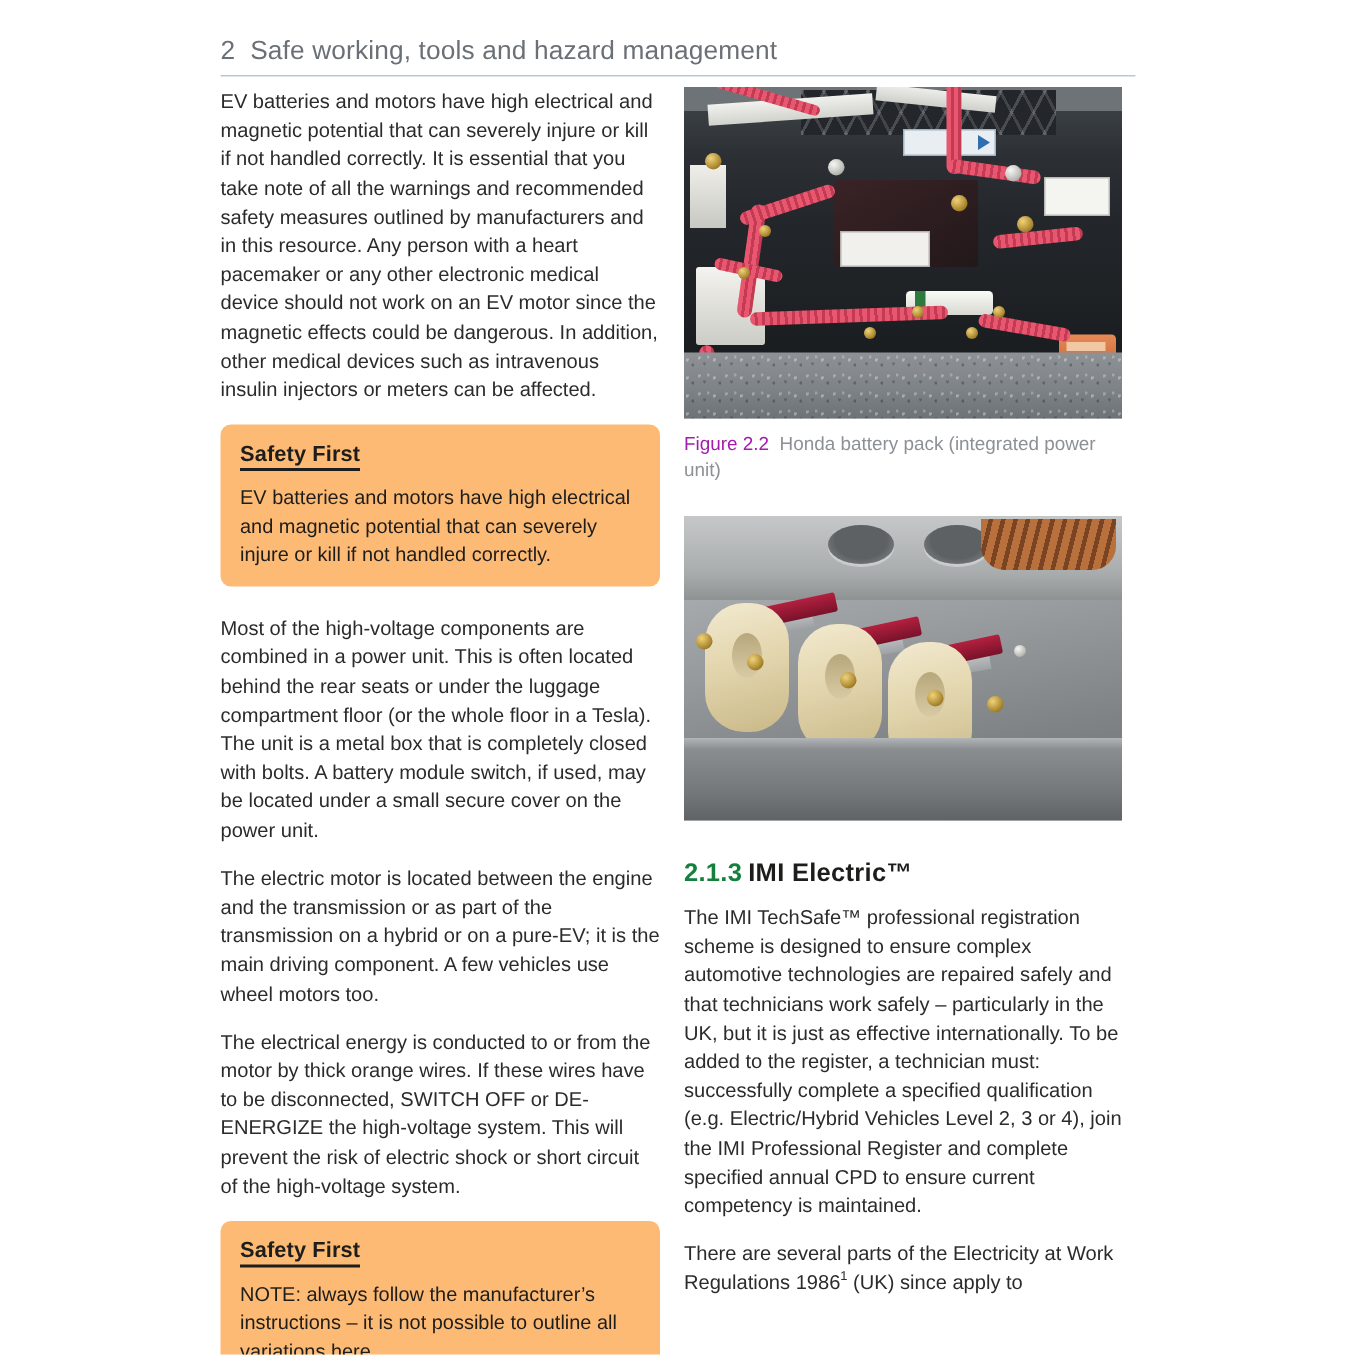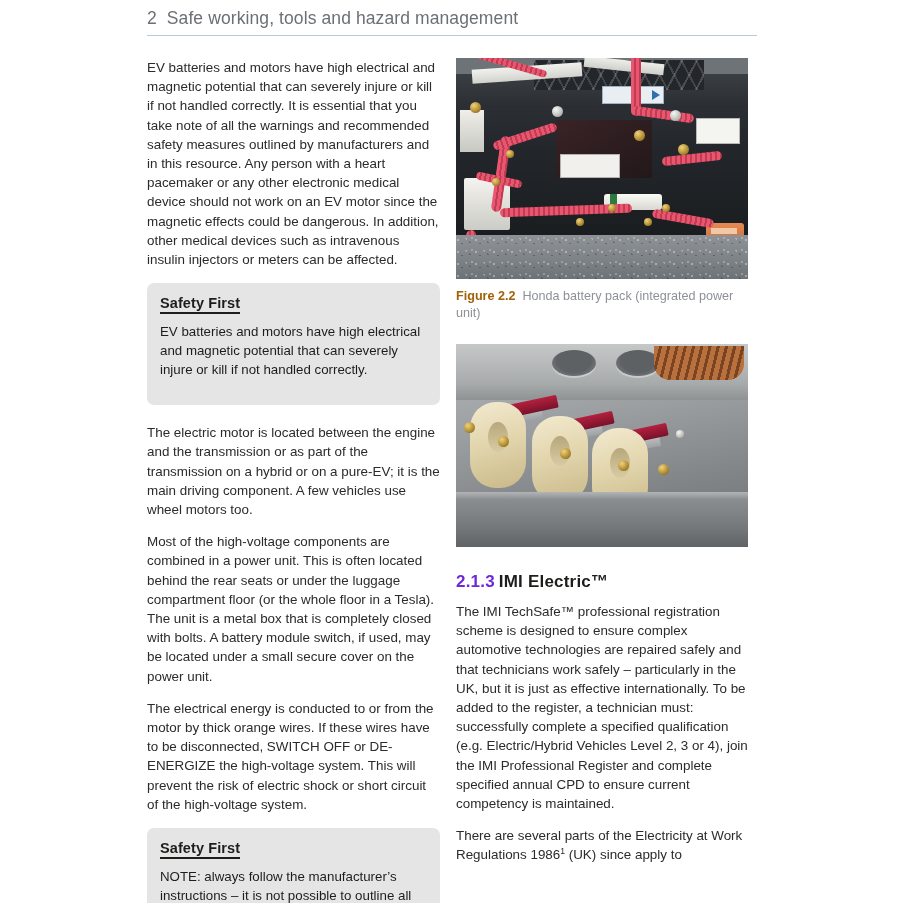--- a/index.html
+++ b/index.html
@@ -20,21 +20,21 @@
     position: absolute;
     left: 0; top: 0;
     width: 903px; height: 903px;
     background: #ffffff;
   }
 
   
   .running-head {
     position: absolute;
     left: 147px;
-    top: 8px;
+    top: 23px;
     width: 610px;
     padding-bottom: 6px;
     border-bottom: 1.5px solid #b9c6dd;
   }
   .running-head .rh-text {
     font-size: 17.5px;
     font-weight: 400;
     color: #6b7076;
     letter-spacing: .1px;
     white-space: nowrap;
@@ -60,23 +60,23 @@
   p.body {
     margin: 0 0 13px 0;
     font-size: 13.4px;
     line-height: 19.2px;
     color: #2b2b2b;
     text-align: left;
   }
 
   
   .safety-box {
-    background: #e5e5e5;
+    background: #fdba74;
     border-radius: 7px;
-    padding: 11px 13px 26px 13px;
+    padding: 11px 13px 12px 13px;
     margin: 14px 0 18px 0;
   }
   .safety-box .sb-title {
     font-size: 14.5px;
     font-weight: bold;
     color: #1d1d1b;
     border-bottom: 2px solid #1d1d1b;
     display: inline-block;
     padding-bottom: 1px;
     margin-bottom: 8px;
@@ -98,32 +98,32 @@
     position: relative;
     background: #cfd3d6;
   }
   .fig-caption {
     font-size: 12.6px;
     line-height: 17px;
     color: #8d9196;
     margin: 9px 0 0 0;
   }
   .fig-caption .fig-label {
-    font-weight: bold;
-    color: #a16207;
+    font-weight: normal;
+    color: #a21caf;
   }
 
   
   .sec-head {
     margin: 25px 0 10px 0;
     font-size: 17px;
     font-weight: bold;
     letter-spacing: .2px;
   }
-  .sec-head .sec-num { color: #6d28d9; }
+  .sec-head .sec-num { color: #15803d; }
   .sec-head .sec-title { color: #1d1d1b; margin-left: 4px; }
 
   sup.fn { font-size: 8.6px; vertical-align: super; line-height: 0; }
 
   
   .photo1 { height: 221px; background:#6e7377; }
   .p1-floor {
     position:absolute; left:0; right:0; bottom:0; height:44px;
     background: linear-gradient(180deg,#8e9296 0%, #7e8387 55%, #6d7276 100%);
   }
@@ -292,22 +292,22 @@
 
   <div class="col-left">
 
     <p class="body">EV batteries and motors have high electrical and magnetic potential that can severely injure or kill if not handled correctly. It is essential that you take note of all the warnings and recommended safety measures outlined by manufacturers and in this resource. Any person with a heart pacemaker or any other electronic medical device should not work on an EV motor since the magnetic effects could be dangerous. In addition, other medical devices such as intravenous insulin injectors or meters can be affected.</p>
 
     <div class="safety-box">
       <div class="sb-title">Safety First</div>
       <p>EV batteries and motors have high electrical and magnetic potential that can severely injure or kill if not handled correctly.</p>
     </div>
 
+    <p class="body">Most of the high-voltage components are combined in a power unit. This is often located behind the rear seats or under the luggage compartment floor (or the whole floor in a Tesla). The unit is a metal box that is completely closed with bolts. A battery module switch, if used, may be located under a small secure cover on the power unit.</p>
     <p class="body">The electric motor is located between the engine and the transmission or as part of the transmission on a hybrid or on a pure-EV; it is the main driving component. A few vehicles use wheel motors too.</p>
-    <p class="body">Most of the high-voltage components are combined in a power unit. This is often located behind the rear seats or under the luggage compartment floor (or the whole floor in a Tesla). The unit is a metal box that is completely closed with bolts. A battery module switch, if used, may be located under a small secure cover on the power unit.</p>
     <p class="body">The electrical energy is conducted to or from the motor by thick orange wires. If these wires have to be disconnected, SWITCH OFF or DE-ENERGIZE the high-voltage system. This will prevent the risk of electric shock or short circuit of the high-voltage system.</p>
 
     <div class="safety-box">
       <div class="sb-title">Safety First</div>
       <p>NOTE: always follow the manufacturer’s instructions – it is not possible to outline all variations here.</p>
     </div>
 
   </div>
 
   <div class="col-right">

